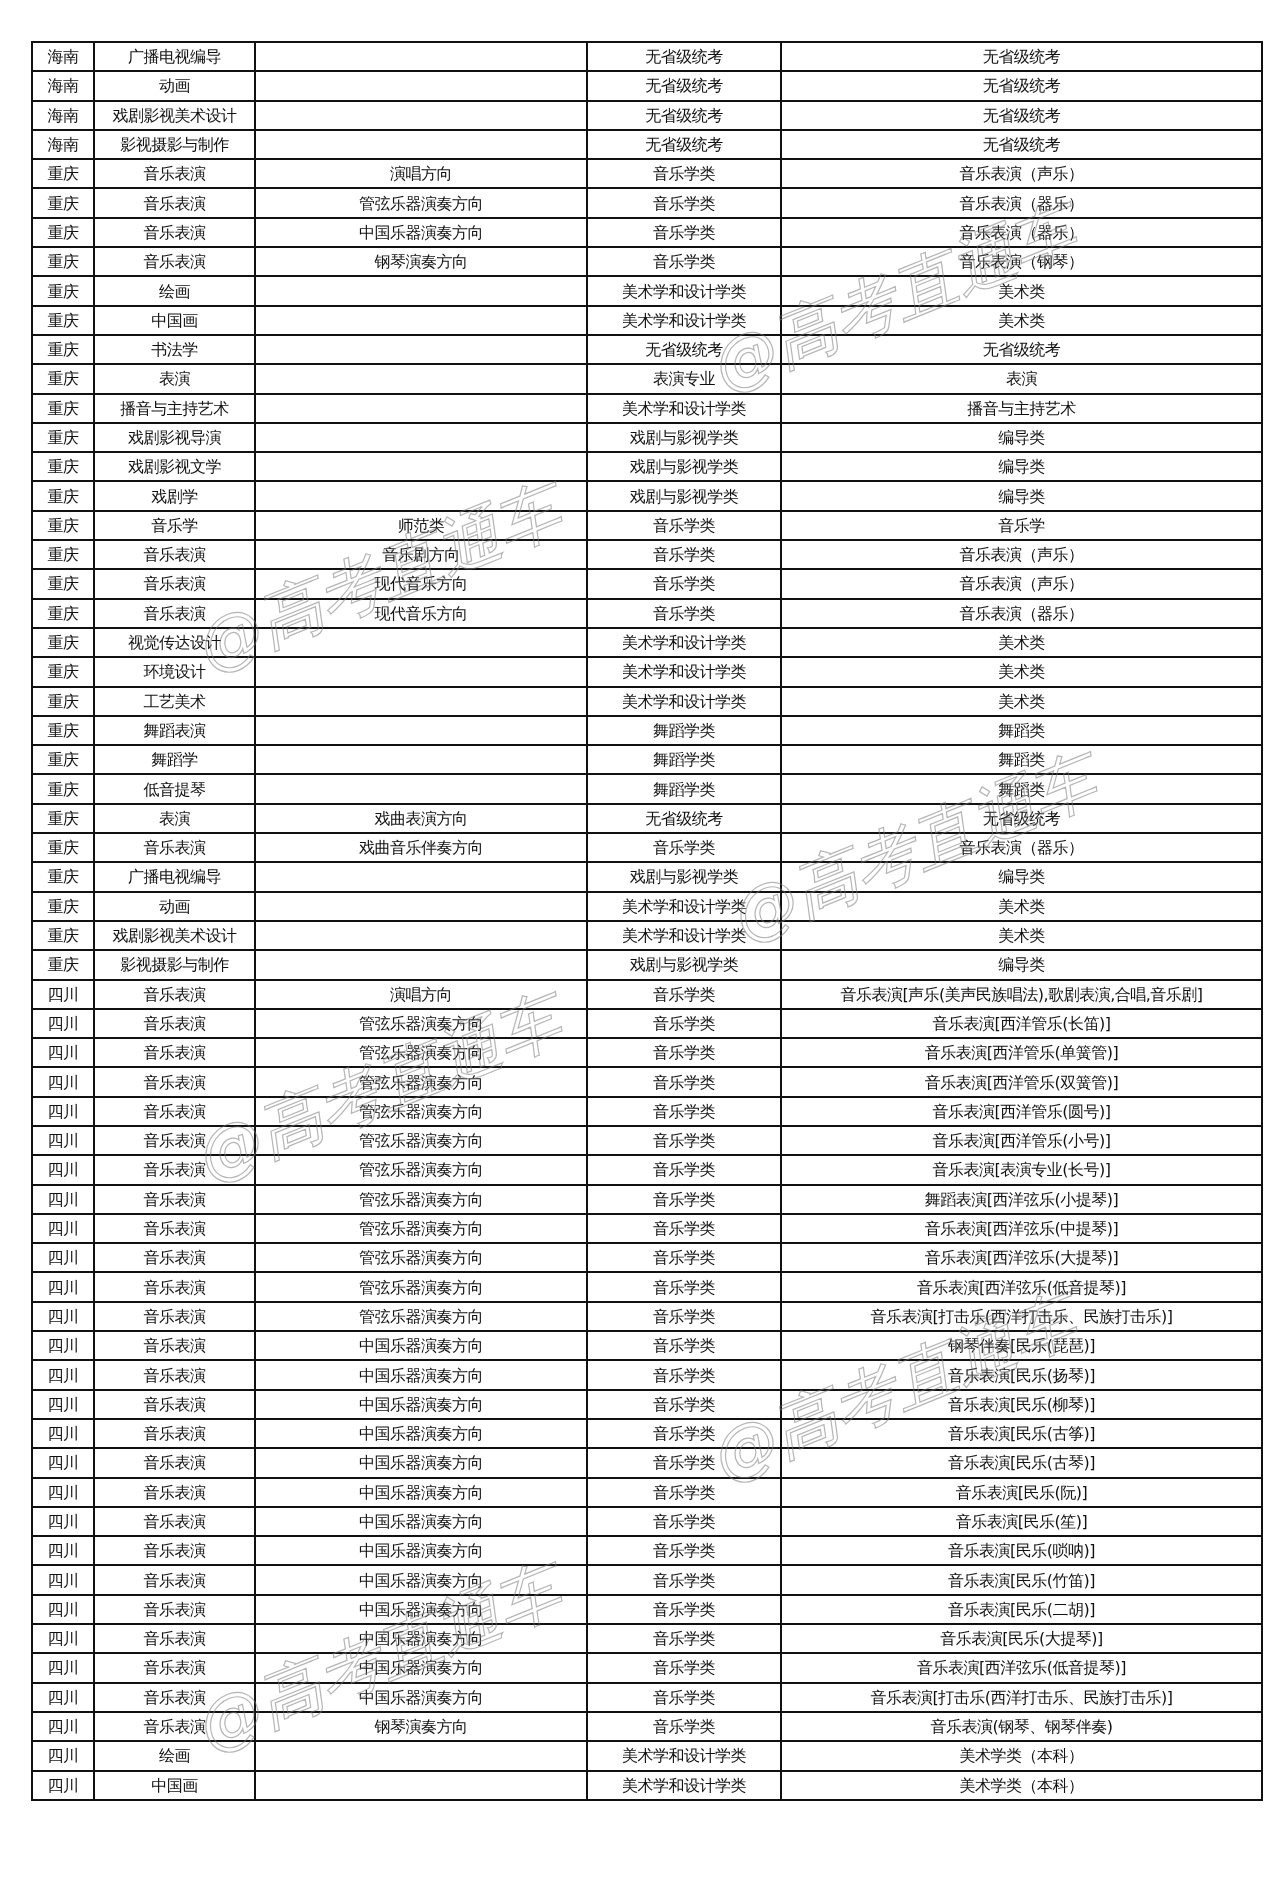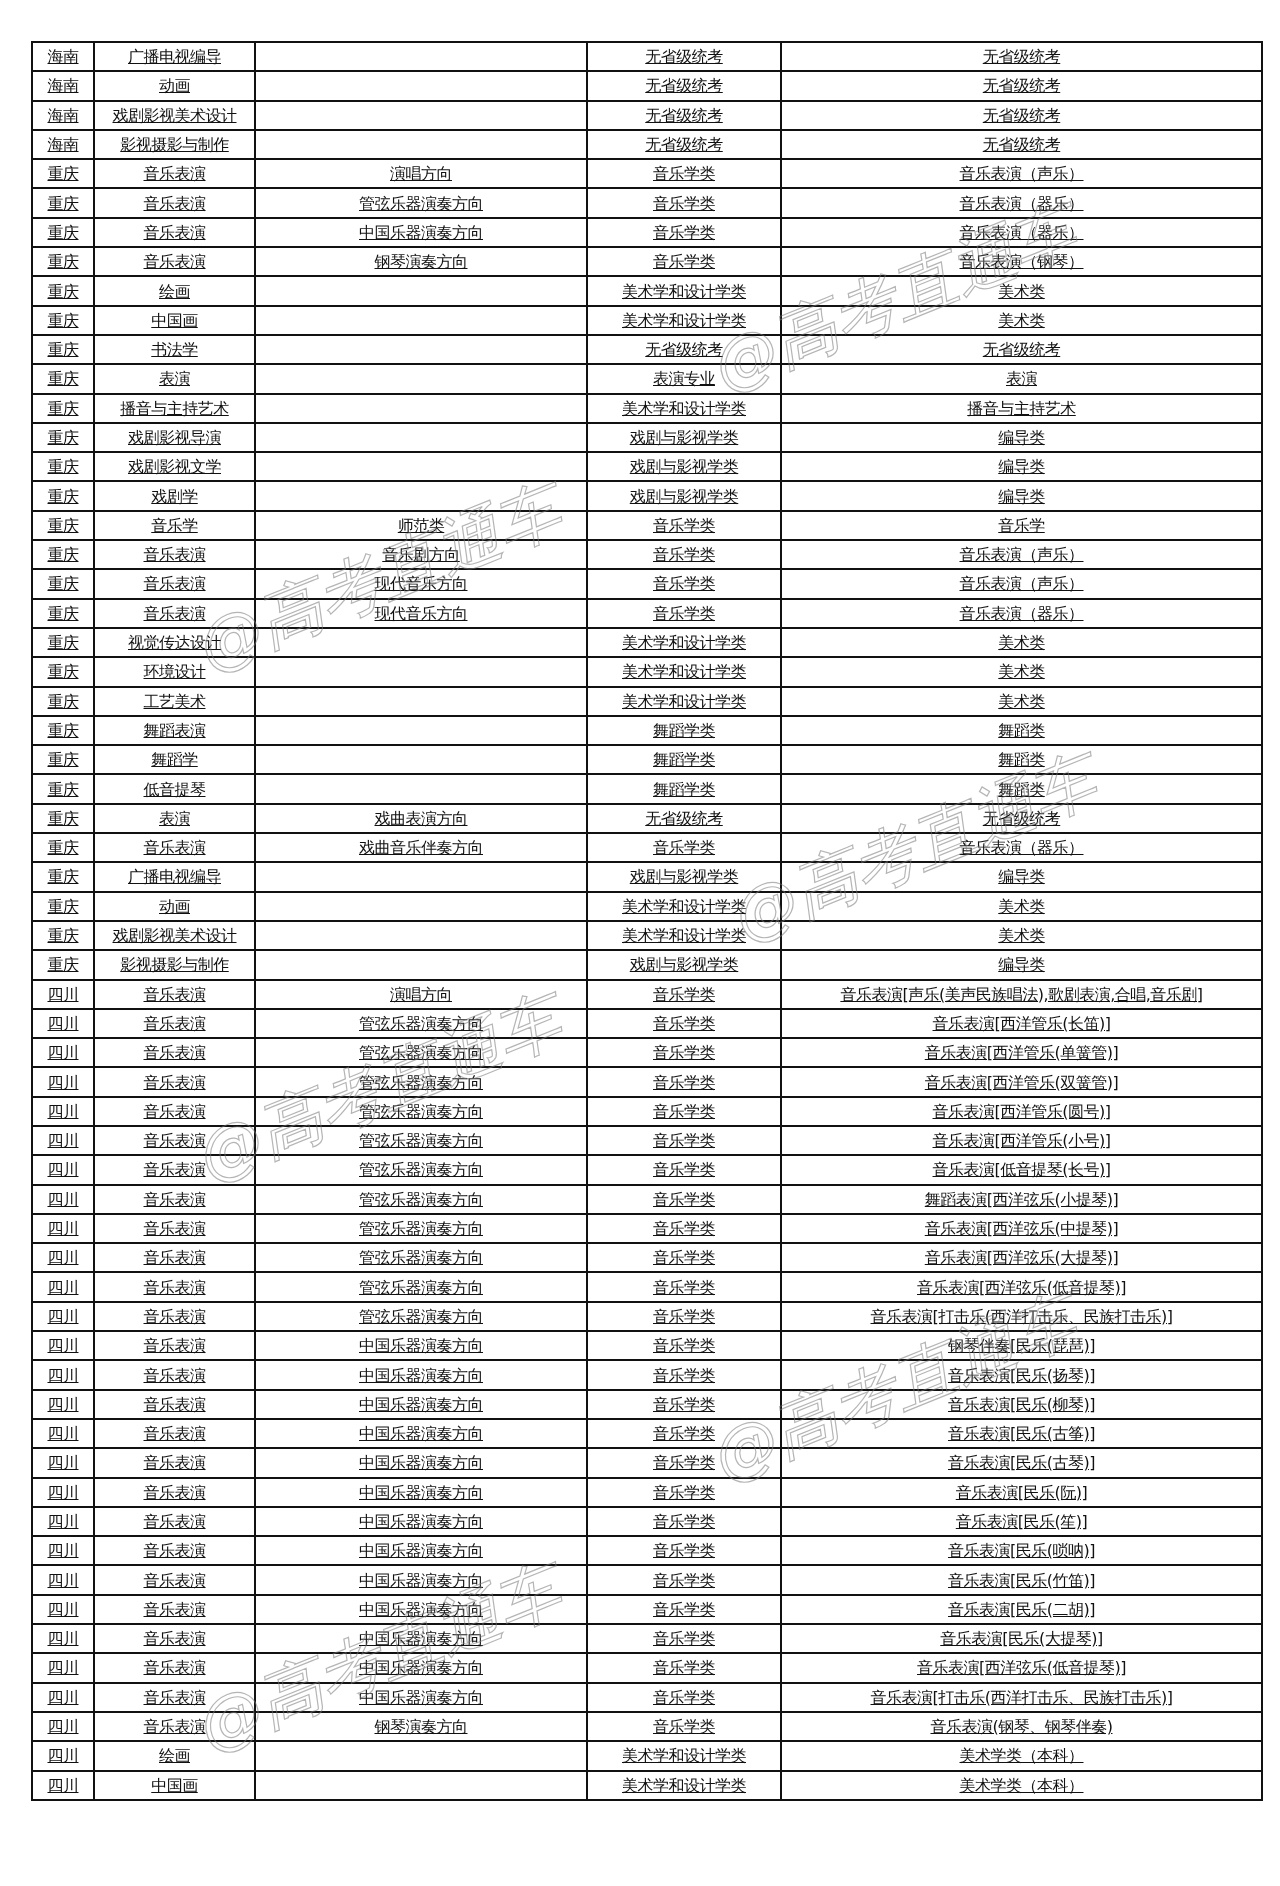--- a/index.html
+++ b/index.html
@@ -1,19 +1,19 @@
 <!DOCTYPE html>
 <html><head>
 <meta charset="utf-8">
 <style>
   html, body { margin: 0; padding: 0; background: #ffffff; }
   body { width: 1280px; height: 1886px; position: relative; overflow: hidden;
          font-family: "DejaVu Sans", "Liberation Sans", sans-serif; color: #111; }
   #sheet { position: absolute; left: 31px; top: 41px; width: 1230px; }
-  table { border-collapse: collapse; width: 1230px; table-layout: fixed; text-decoration: underline; }
+  table { border-collapse: collapse; width: 1230px; table-layout: fixed; }
   td { border: 2.5px solid #111; height: 27.3px; padding: 0; text-align: center;
        font-size: 16px; line-height: 27px; white-space: nowrap; overflow: hidden; letter-spacing: -0.5px; }
   col.c1 { width: 62px; } col.c2 { width: 161px; } col.c3 { width: 332px; }
   col.c4 { width: 194px; } col.c5 { width: 481px; }
   .wm { position: absolute; font-size: 64px; color: transparent; -webkit-text-stroke: 1.2px rgba(120,120,120,0.55);
         transform: rotate(-22deg); transform-origin: left top; white-space: nowrap; pointer-events: none;
         font-family: "DejaVu Sans", sans-serif; font-style: italic; }
 </style>
 </head>
 <body>
@@ -292,21 +292,21 @@
           <td>音乐表演</td>
           <td>管弦乐器演奏方向</td>
           <td>音乐学类</td>
           <td>音乐表演[西洋管乐(小号)]</td>
         </tr>
         <tr>
           <td>四川</td>
           <td>音乐表演</td>
           <td>管弦乐器演奏方向</td>
           <td>音乐学类</td>
-          <td>音乐表演[低音提琴(长号)]</td>
+          <td>音乐表演[表演专业(长号)]</td>
         </tr>
         <tr>
           <td>四川</td>
           <td>音乐表演</td>
           <td>管弦乐器演奏方向</td>
           <td>音乐学类</td>
           <td>舞蹈表演[西洋弦乐(小提琴)]</td>
         </tr>
         <tr>
           <td>四川</td>

